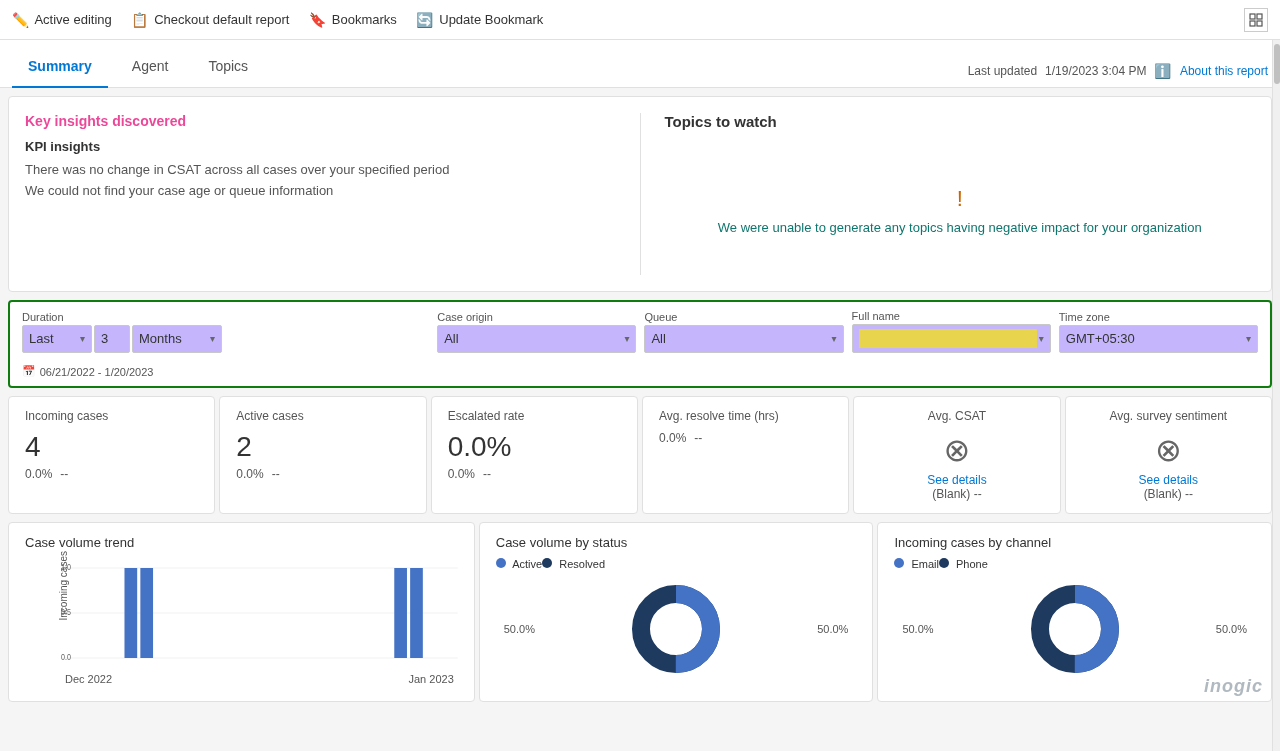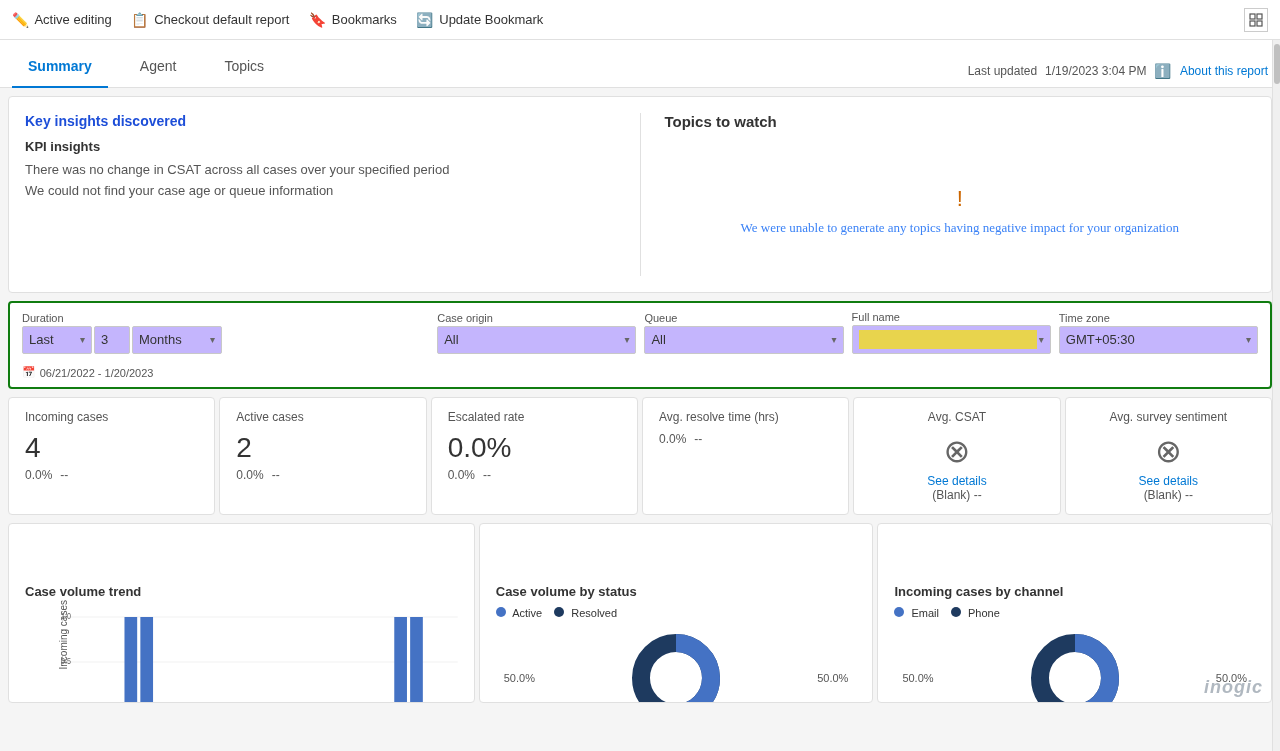--- a/index.html
+++ b/index.html
@@ -16,21 +16,21 @@
       font-size: 13px; color: #333;
     }
     .toolbar-icon { font-size: 14px; }
 
     
     .header {
       display: flex; align-items: flex-end; justify-content: space-between;
       padding: 0 12px; background: #fff; border-bottom: 1px solid #e0e0e0;
       height: 48px;
     }
-    .tabs { display: flex; gap: 16px; }
+    .tabs { display: flex; gap: 8px; }
     .tab {
       padding: 12px 16px; cursor: pointer; font-size: 14px; color: #555;
       border-bottom: 2px solid transparent; margin-bottom: -1px;
     }
     .tab.active { color: #0078d4; border-bottom: 2px solid #0078d4; font-weight: 600; }
 
     .header-right {
       display: flex; align-items: center; gap: 8px;
       padding-bottom: 8px; font-size: 12px; color: #555;
     }
@@ -40,31 +40,31 @@
     
     .main { background: #f5f5f5; padding: 8px; }
 
     
     .insights-section {
       background: #fff; border: 1px solid #e0e0e0; border-radius: 4px;
       padding: 16px; margin-bottom: 8px; display: flex; gap: 0;
     }
     .insights-left { flex: 1; padding-right: 24px; }
     .insights-right { flex: 1; border-left: 1px solid #e0e0e0; padding-left: 24px; }
-    .section-title { font-size: 14px; font-weight: 600; margin-bottom: 10px; color: #1d4ed8; }
+    .section-title { font-size: 14px; font-weight: 600; margin-bottom: 10px; color: #ec4899; }
     .sub-title { font-size: 13px; font-weight: 600; margin-bottom: 8px; color: #333; }
     .insight-item { font-size: 13px; color: #555; margin-bottom: 6px; }
 
     .topics-watch-title { font-size: 15px; font-weight: 600; margin-bottom: 16px; color: #333; }
     .topics-no-data {
       display: flex; flex-direction: column; align-items: center; justify-content: center;
       padding: 40px 16px; text-align: center;
     }
     .topics-warning-icon { font-size: 22px; color: #cc6600; margin-bottom: 8px; }
-    .topics-no-data-text { font-size: 13px; color: #3b82f6; font-family: Liberation Serif, serif; }
+    .topics-no-data-text { font-size: 13px; color: #0f766e; }
 
     
     .filters-section {
       background: #fff; border: 2px solid #107c10; border-radius: 4px;
       padding: 8px 12px; margin-bottom: 8px;
     }
     .filters-row { display: flex; align-items: center; gap: 8px; margin-bottom: 12px; }
     .filter-group { display: flex; flex-direction: column; gap: 2px; flex: 1; }
     .filter-label { font-size: 11px; color: #555; font-weight: 500; }
     .filter-select {
@@ -91,26 +91,26 @@
     .see-details { color: #0078d4; cursor: pointer; font-size: 12px; text-align: center; display: block; }
     .kpi-blank { font-size: 12px; color: #555; text-align: center; }
     .kpi-center { text-align: center; }
 
     
     .charts-section { display: flex; gap: 4px; }
     .chart-card {
       background: #fff; border: 1px solid #e0e0e0; border-radius: 4px;
       padding: 12px 16px; flex: 1; min-width: 0; height: 180px; position: relative; overflow: hidden;
     }
-    .chart-title { font-size: 13px; font-weight: 700; margin-bottom: 8px; margin-top: 48px; }
+    .chart-title { font-size: 13px; font-weight: 400; margin-bottom: 8px; }
     .bar-chart-labels { display: flex; justify-content: space-between; font-size: 11px; color: #555; margin-top: 2px; padding: 0 4px; }
     .bar-chart-wrapper { position: relative; padding-left: 36px; }
 
     
-    .legend { display: flex; gap: 12px; font-size: 11px; align-items: center; margin-bottom: 4px; }
+    .legend { display: flex; font-size: 11px; align-items: center; margin-bottom: 4px; }
     .legend-dot { width: 10px; height: 10px; border-radius: 50%; display: inline-block; margin-right: 4px; }
 
     
     .donut-area { display: flex; align-items: center; justify-content: center; height: 110px; position: relative; }
     .donut-label-left { font-size: 11px; color: #555; position: absolute; left: 8px; top: 50%; transform: translateY(-50%); }
     .donut-label-right { font-size: 11px; color: #555; position: absolute; right: 8px; top: 50%; transform: translateY(-50%); }
 
     
     .watermark {
       position: absolute; bottom: 4px; right: 8px;

